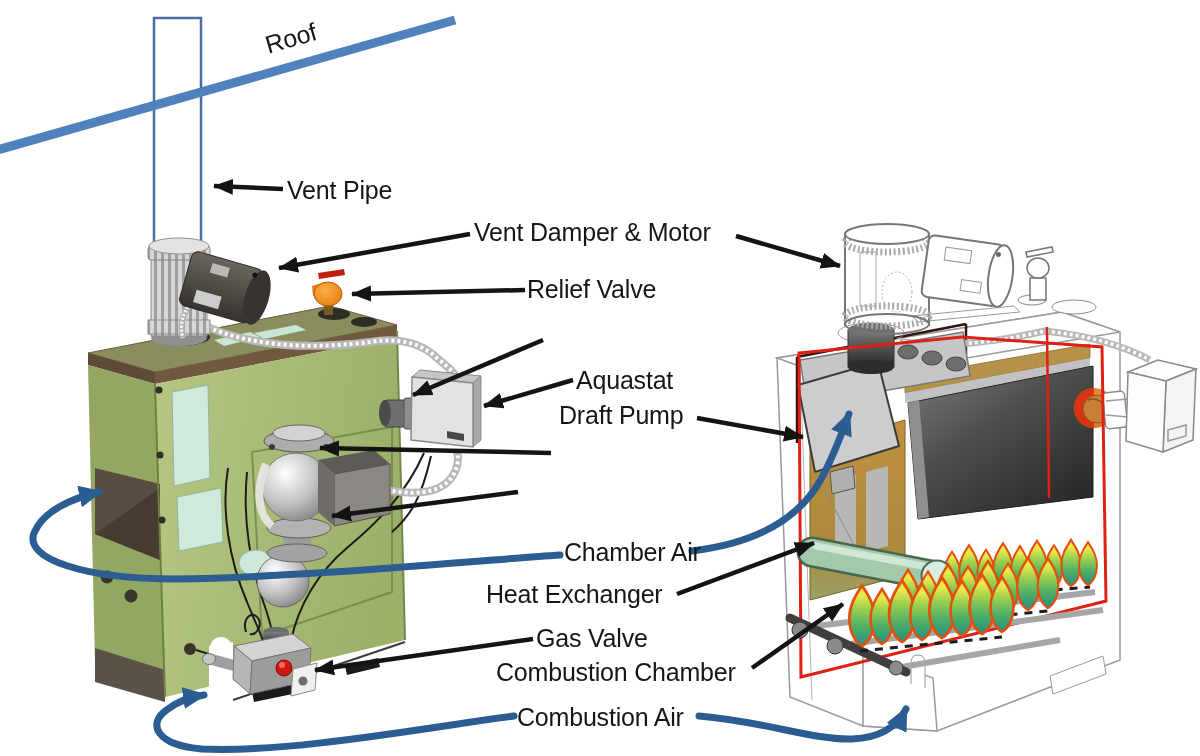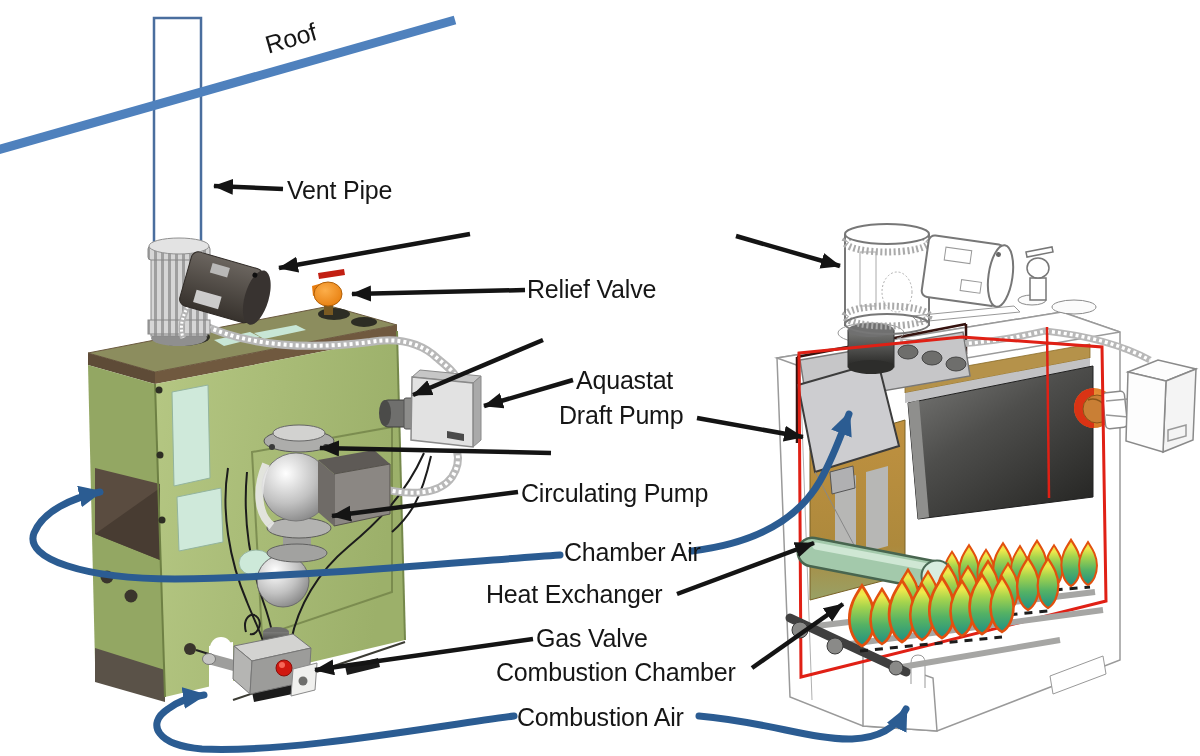--- a/index.html
+++ b/index.html
@@ -342,22 +342,22 @@
     <line x1="551" y1="453" x2="320" y2="448" marker-end="url(#ah)"></line>
     <line x1="518" y1="492" x2="332" y2="516" marker-end="url(#ah)"></line>
     <line x1="677" y1="594" x2="814" y2="543" marker-end="url(#ah)"></line>
     <line x1="533" y1="639" x2="315" y2="670" marker-end="url(#ah)"></line>
     <line x1="752" y1="668" x2="843" y2="604" marker-end="url(#ah)"></line>
   </g>
 </svg>
 
   <div class="lbl lbl-roof" style="left:266px;top:32px">Roof</div>
   <div class="lbl" style="left:287px;top:177px">Vent Pipe</div>
+  <div class="lbl" style="left:474px;top:219px">Vent Damper &amp; Motor</div>
   <div class="lbl" style="left:527px;top:276px">Relief Valve</div>
   <div class="lbl" style="left:576px;top:367px">Aquastat</div>
   <div class="lbl" style="left:559px;top:402px">Draft Pump</div>
-  <div class="lbl" style="left:521px;top:480px">Circulating Pump</div>
   <div class="lbl" style="left:564px;top:539px">Chamber Air</div>
   <div class="lbl" style="left:486px;top:581px">Heat Exchanger</div>
   <div class="lbl" style="left:536px;top:625px">Gas Valve</div>
   <div class="lbl" style="left:496px;top:659px">Combustion Chamber</div>
   <div class="lbl" style="left:517px;top:704px">Combustion Air</div>
 </div>
 
 </body></html>

